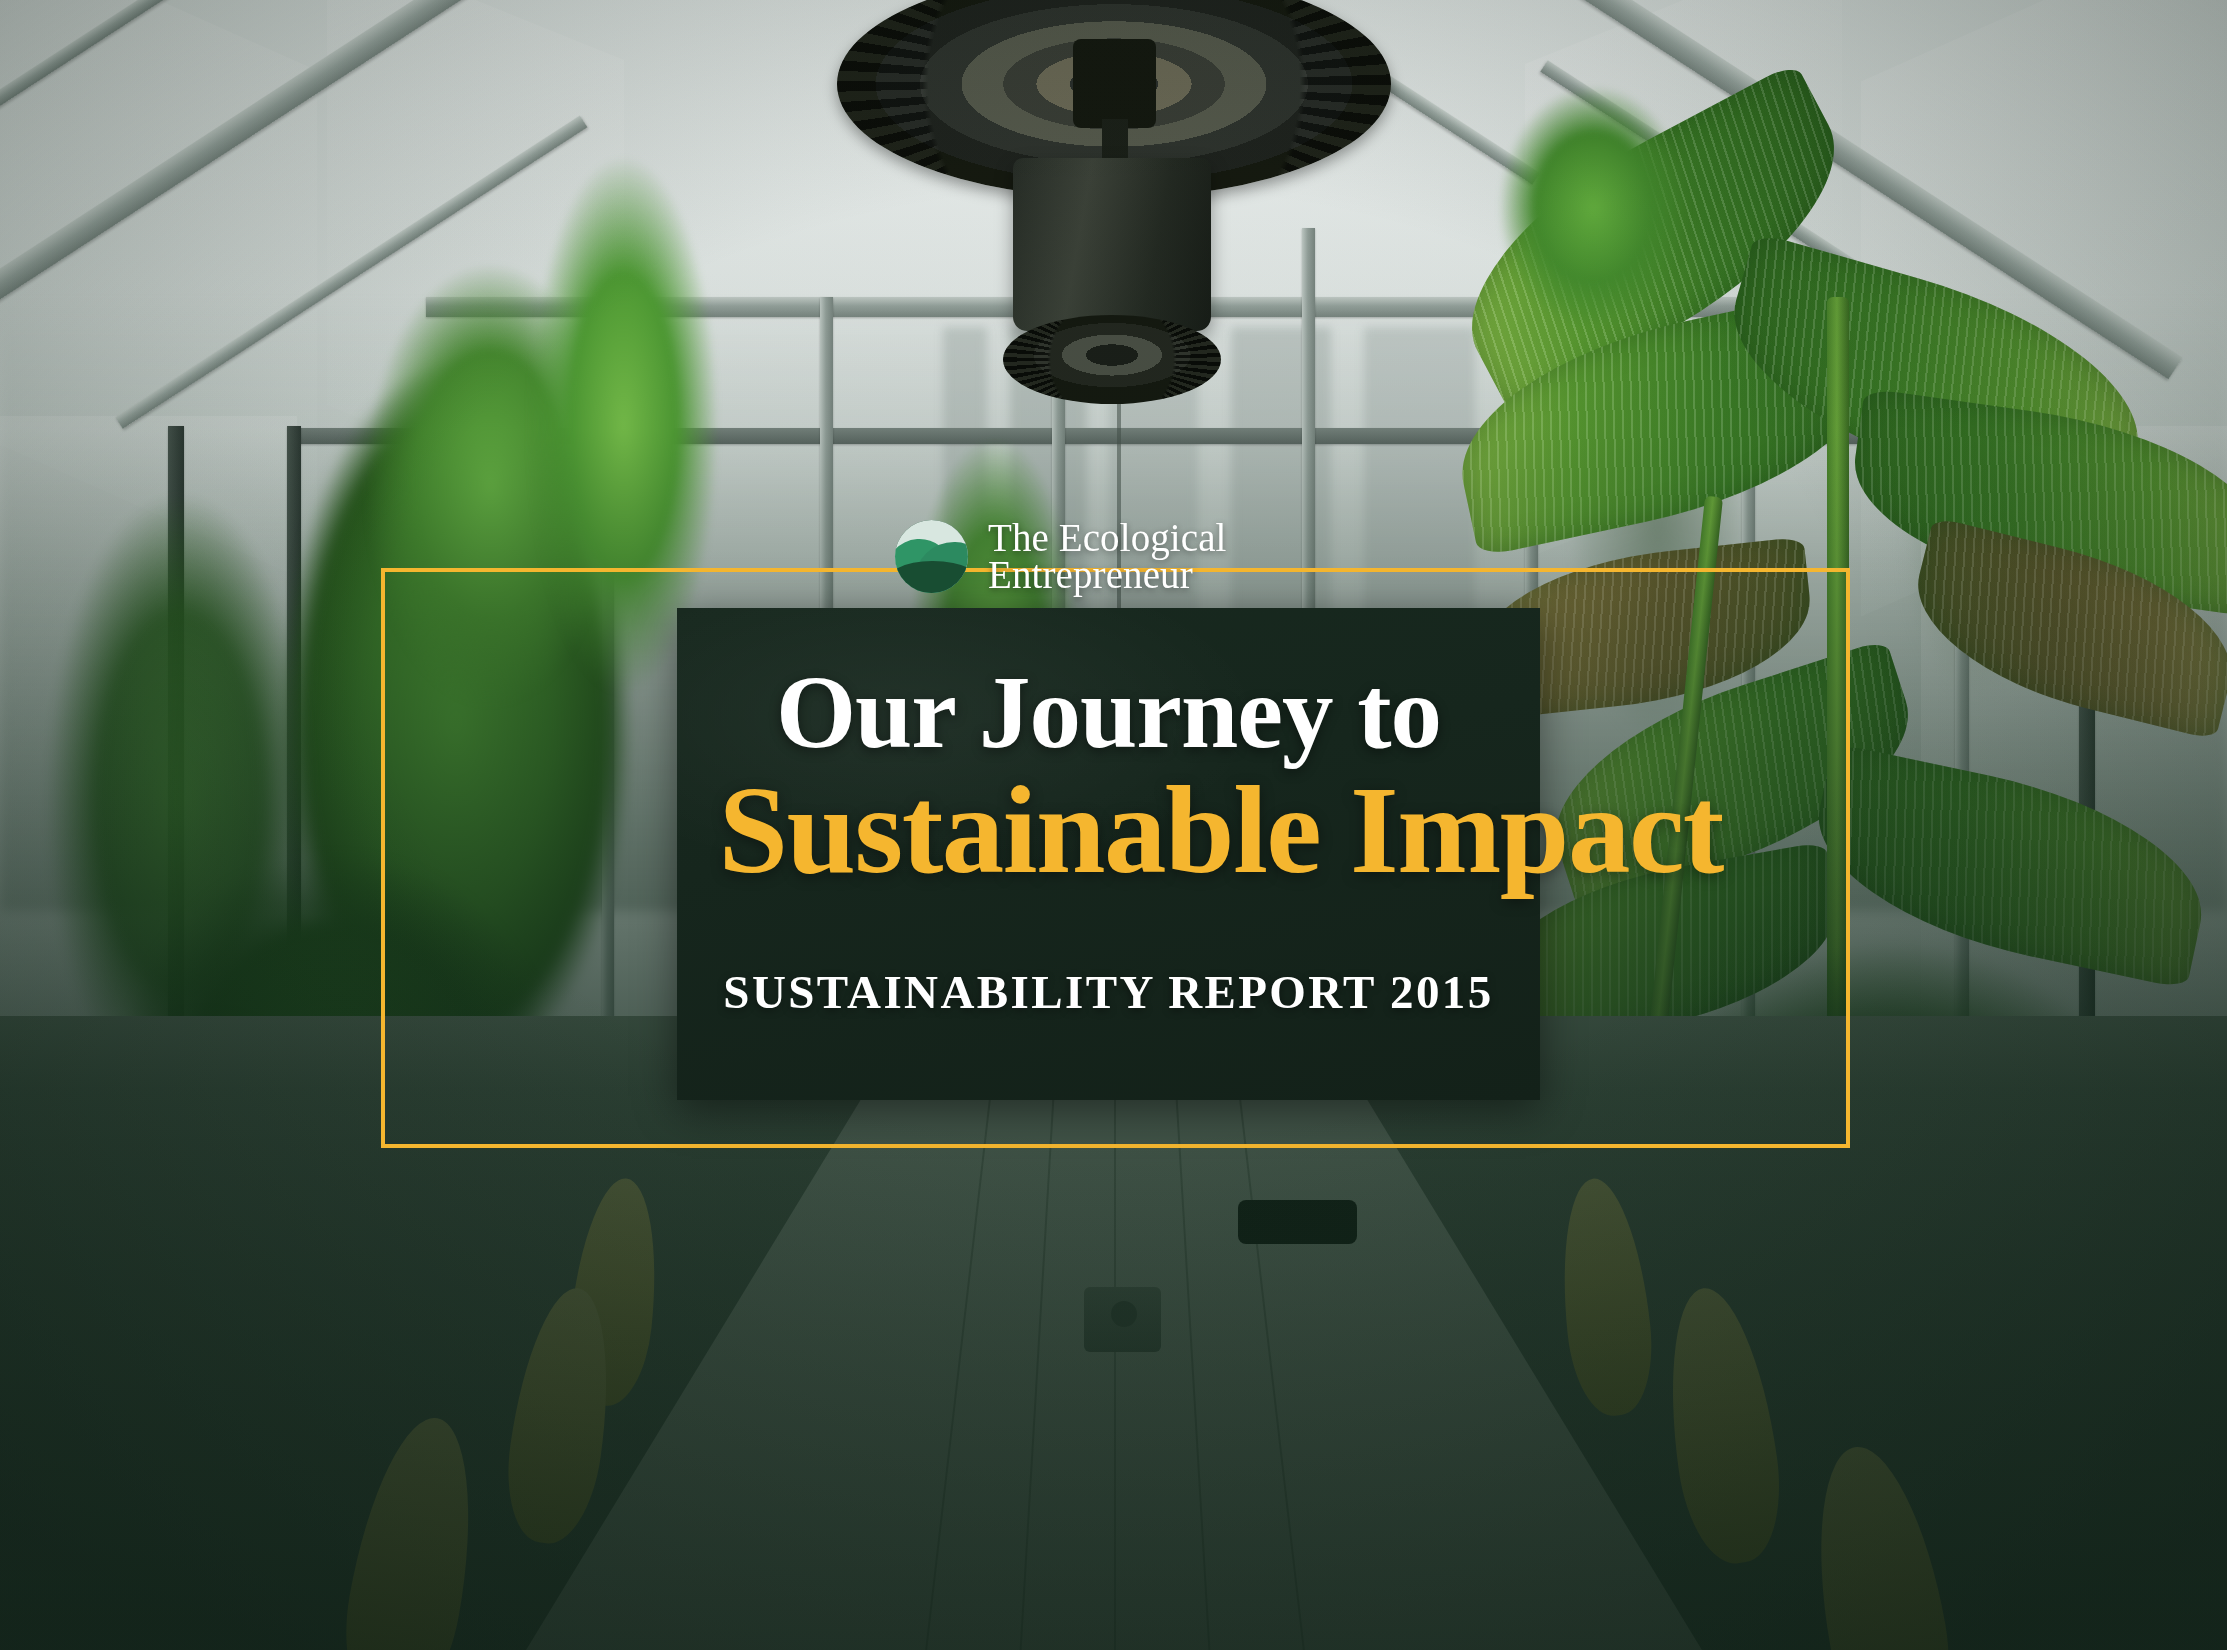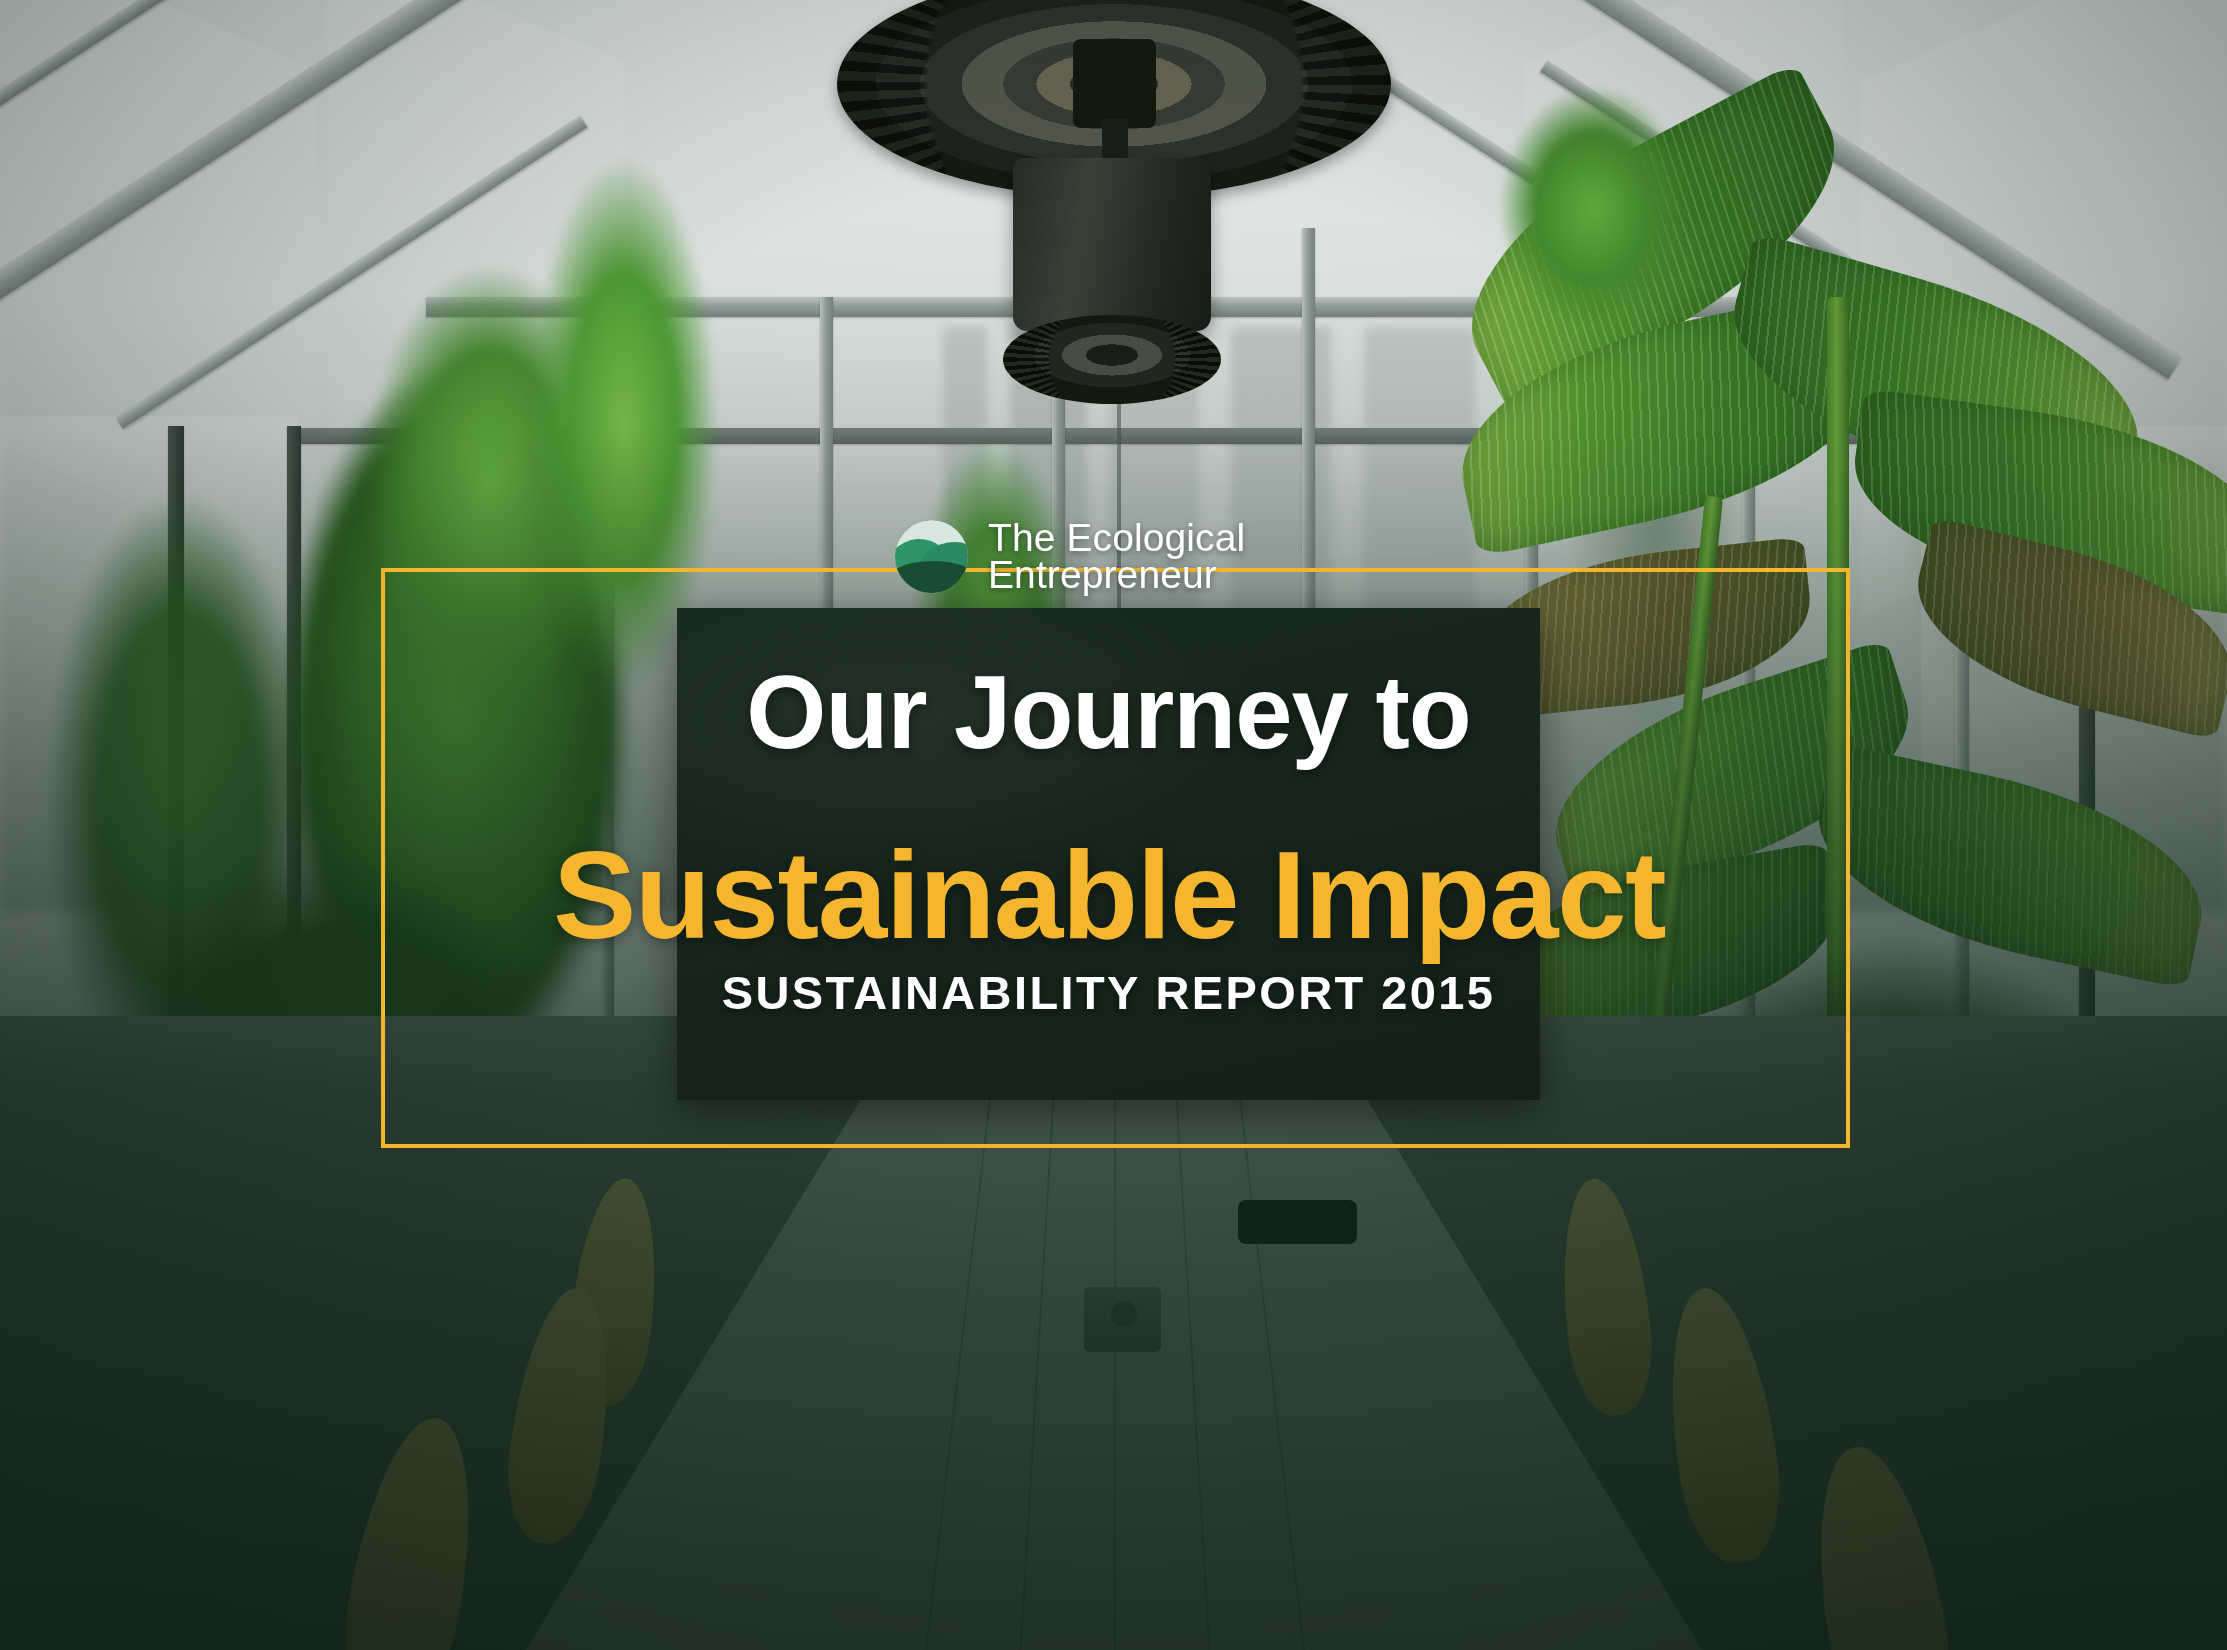--- a/index.html
+++ b/index.html
@@ -1,19 +1,19 @@
 <!DOCTYPE html>
 <html><head>
 <meta charset="utf-8">
 <style>
   html,body{margin:0;padding:0;background:#0b130e;}
   *{box-sizing:border-box;}
   .stage{
     position:relative;width:2228px;height:1650px;overflow:hidden;
-    font-family:Liberation Sans, sans-serif;
+    font-family:Liberation Serif, serif;
     background:#0369a1;
     padding-left:44px;
   }
 
   
   .photo{position:absolute;inset:0;overflow:hidden;}
 
   
   .sky{
     position:absolute;inset:0;
@@ -190,21 +190,21 @@
     text-shadow:0 2px 6px rgba(0,0,0,.42);
   }
   .logo-text div{white-space:nowrap;}
 
   .headline{
     position:absolute;left:677px;top:661px;width:863px;text-align:center;z-index:5;
     color:#ffffff;font-size:103px;line-height:1.0;font-weight:700;letter-spacing:-1px;
     text-shadow:0 3px 12px rgba(0,0,0,.45);
   }
   .headline-accent{
-    position:absolute;left:495px;top:832px;width:1228px;text-align:center;z-index:5;
+    position:absolute;left:495px;top:768px;width:1228px;text-align:right;z-index:5;
     color:#F5B62F;font-size:125px;line-height:1.0;font-weight:700;letter-spacing:-1.5px;
     text-shadow:0 3px 14px rgba(0,0,0,.40);
   }
   .subtitle{
     position:absolute;left:677px;top:965px;width:863px;text-align:center;z-index:5;
     color:#ffffff;font-size:47px;font-weight:700;letter-spacing:2.4px;
     text-shadow:0 2px 8px rgba(0,0,0,.45);
   }
 </style>
 </head>

